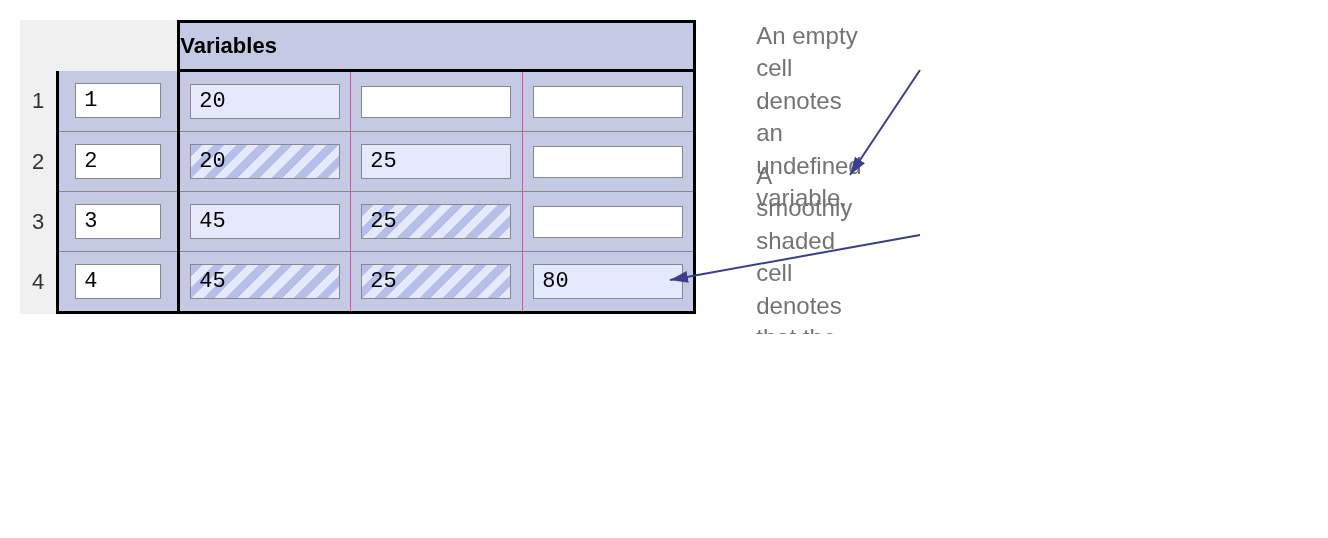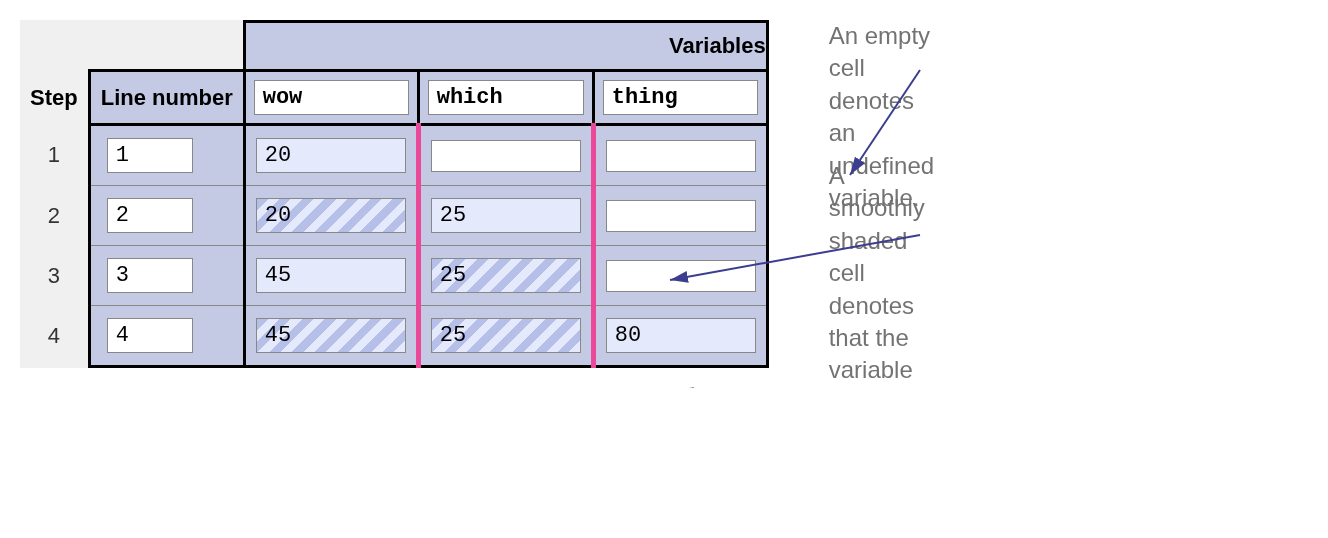--- a/index.html
+++ b/index.html
@@ -22,21 +22,21 @@
     position: relative;
   }
   table {
     border-collapse: collapse;
   }
   td, th { padding: 0; }
 
   .vars-header {
     background: #c4c9e4;
     border: 3px solid #000;
-    text-align: right;
+    text-align: left;
     font-weight: bold;
     font-size: 22px;
     padding: 10px 0;
     font-family: Arial, Helvetica, sans-serif;
   }
   .step-header {
     background: #f0f0f0;
     font-weight: bold;
     font-size: 22px;
     padding: 8px 10px;
@@ -87,21 +87,21 @@
   .line-cell .box {
     background: #fff;
     border: 1px solid #888;
     padding: 4px 8px;
     font-family: "Courier New", monospace;
     font-size: 22px;
     width: 86px;
   }
   .val-cell {
     background: #c4c9e4;
-    border-right: 5px solid #ec4899;
+    border-right: 1px solid #ec4899;
     border-bottom: 1px solid #888;
     padding: 12px 10px;
     width: 172px;
   }
   .val-cell.lastcol { border-right: 3px solid #000; }
   .val-cell.lastrow { border-bottom: 3px solid #000; }
   .valbox {
     border: 1px solid #888;
     padding: 4px 8px;
     font-family: "Courier New", monospace;
@@ -147,33 +147,20 @@
 <div class="container">
 
   <div class="table-wrap">
     <table>
       <tbody>
           <tr>
         <td class="step-header"></td>
         <td></td>
         <td colspan="3" class="vars-header">Variables</td>
       </tr>
-      <tr>
-        <td class="step-header">Step</td>
-        <td class="line-header">Line number</td>
-        <td class="var-col-header">
-          <div class="box">wow</div>
-        </td>
-        <td class="var-col-header">
-          <div class="box">which</div>
-        </td>
-        <td class="var-col-header" style="border-right:3px solid #000">
-          <div class="box">thing</div>
-        </td>
-      </tr>
       </tbody>
         <tbody id="rows">
           <tr>
             <td class="step-cell">1</td>
             <td class="line-cell">
               <div class="box">1</div>
             </td>
             <td class="val-cell">
               <div class="valbox smooth">20</div>
             </td>

